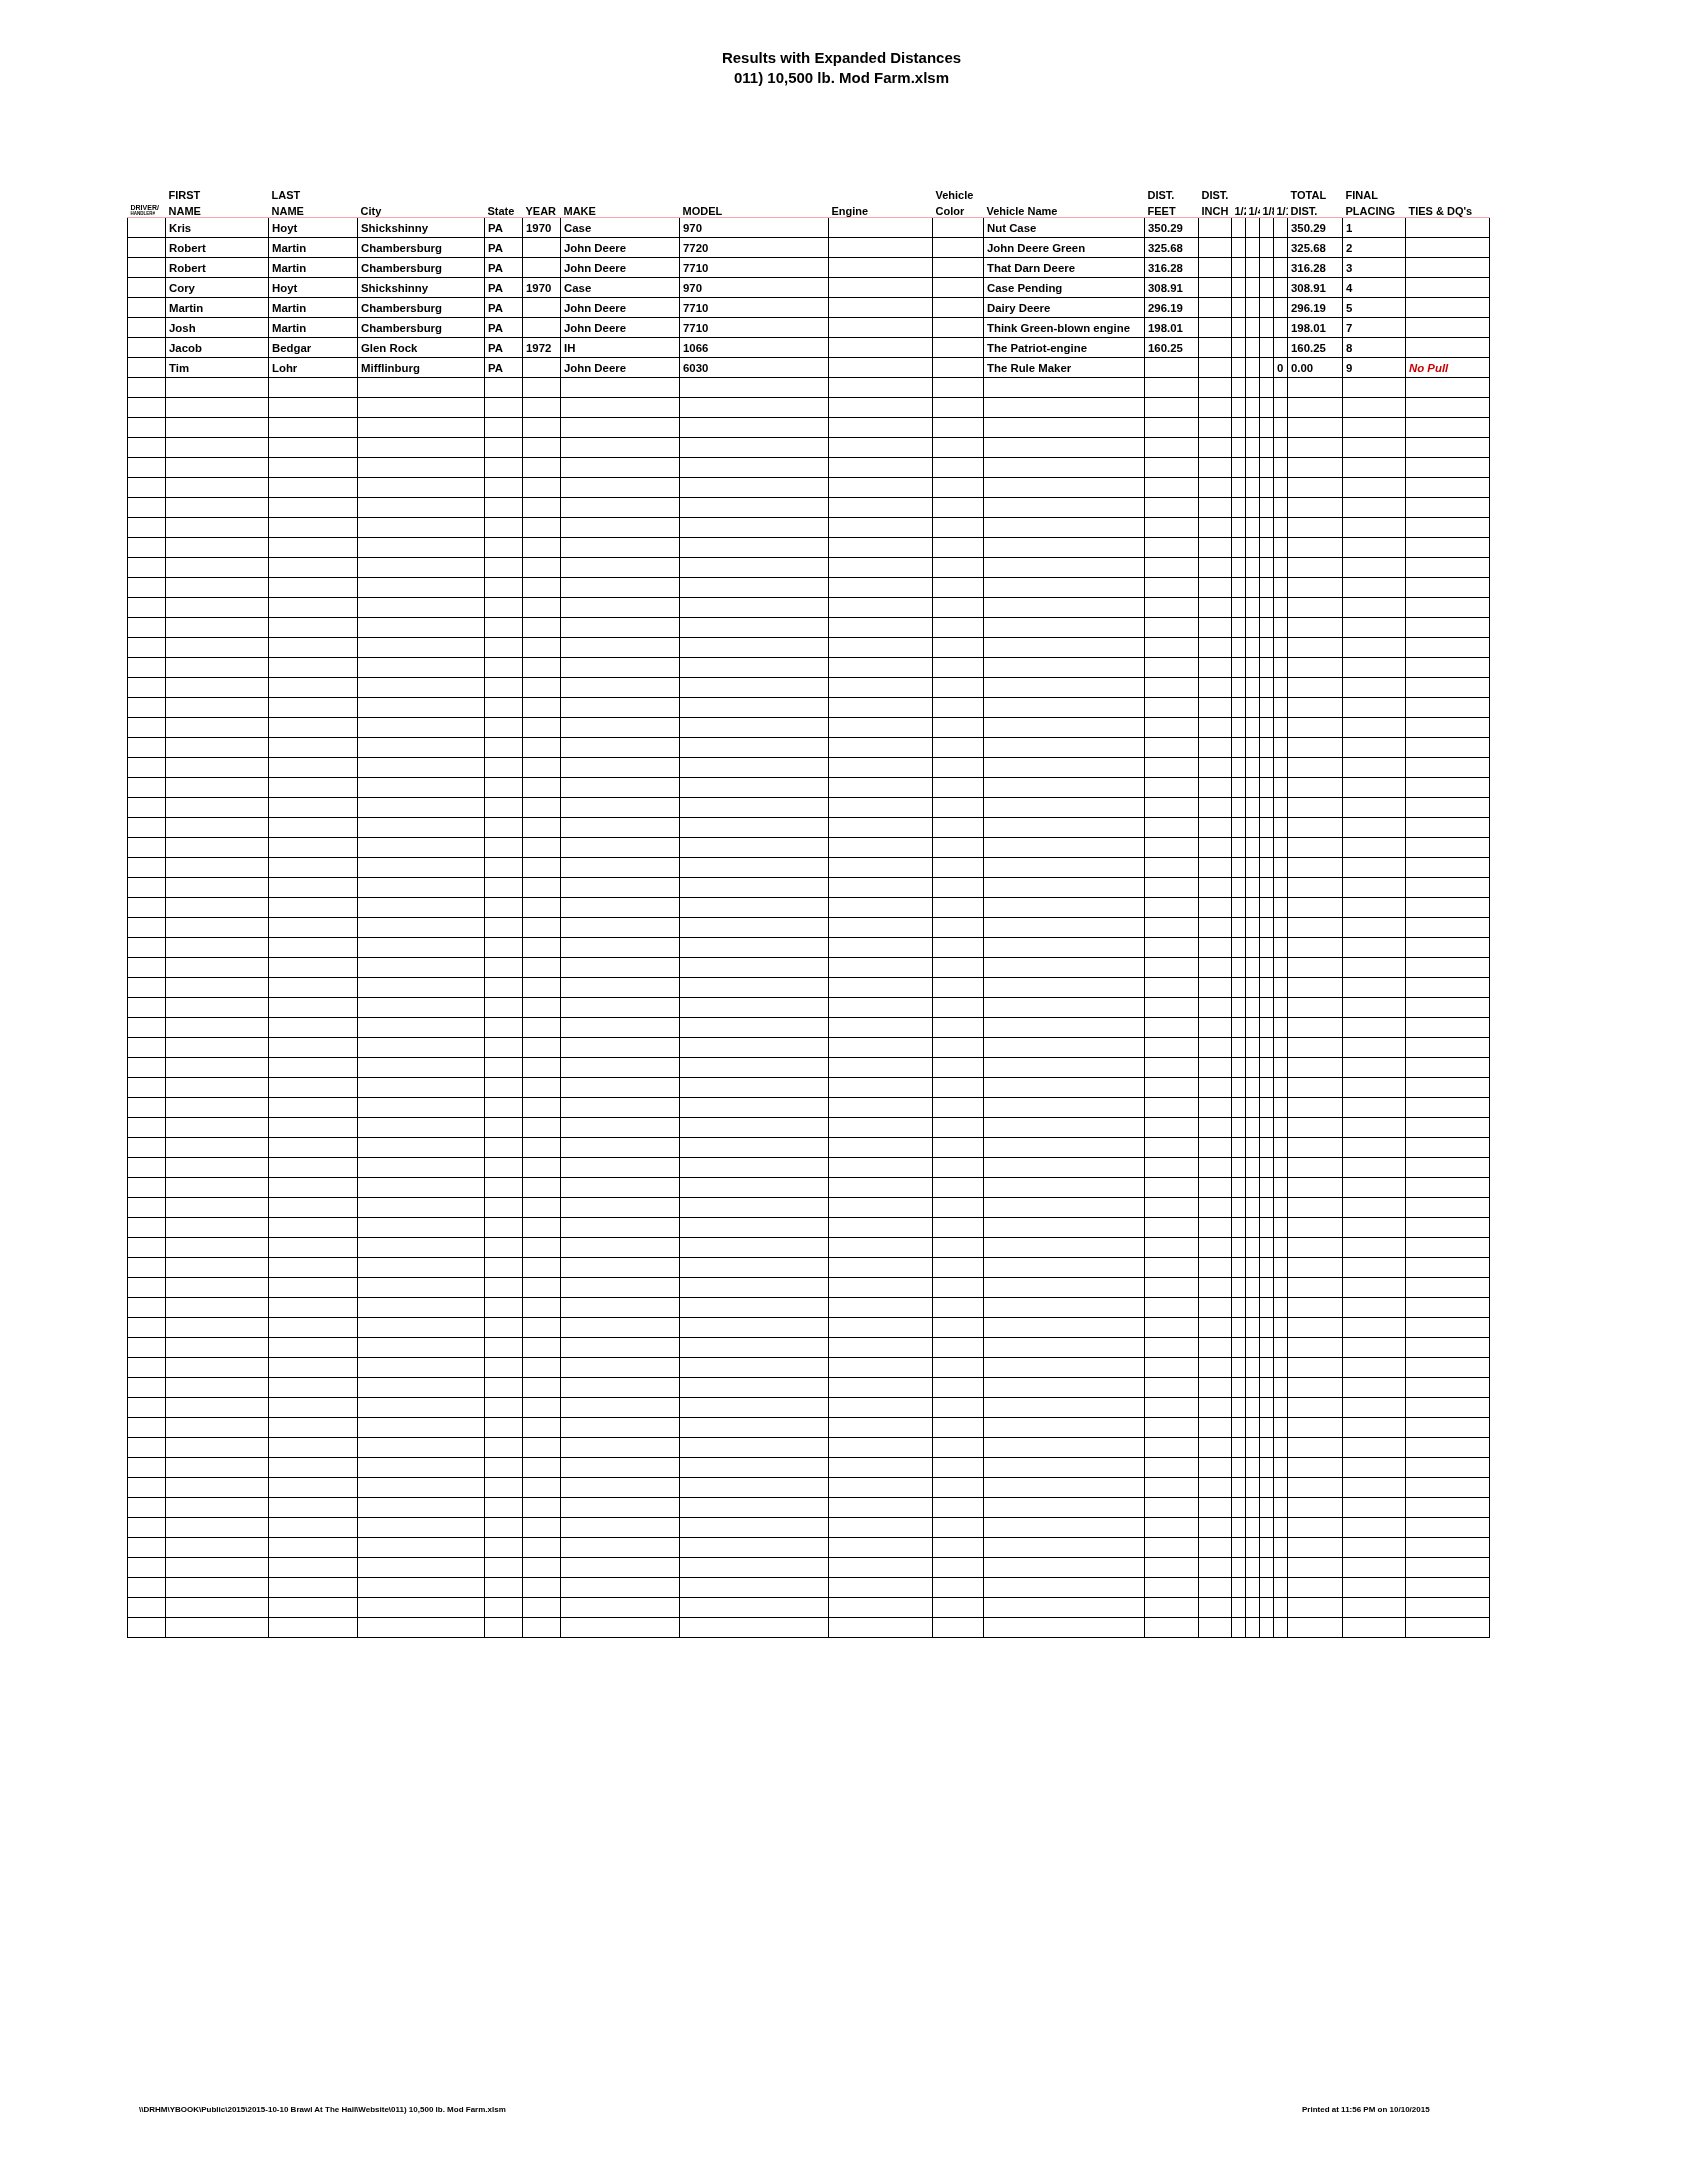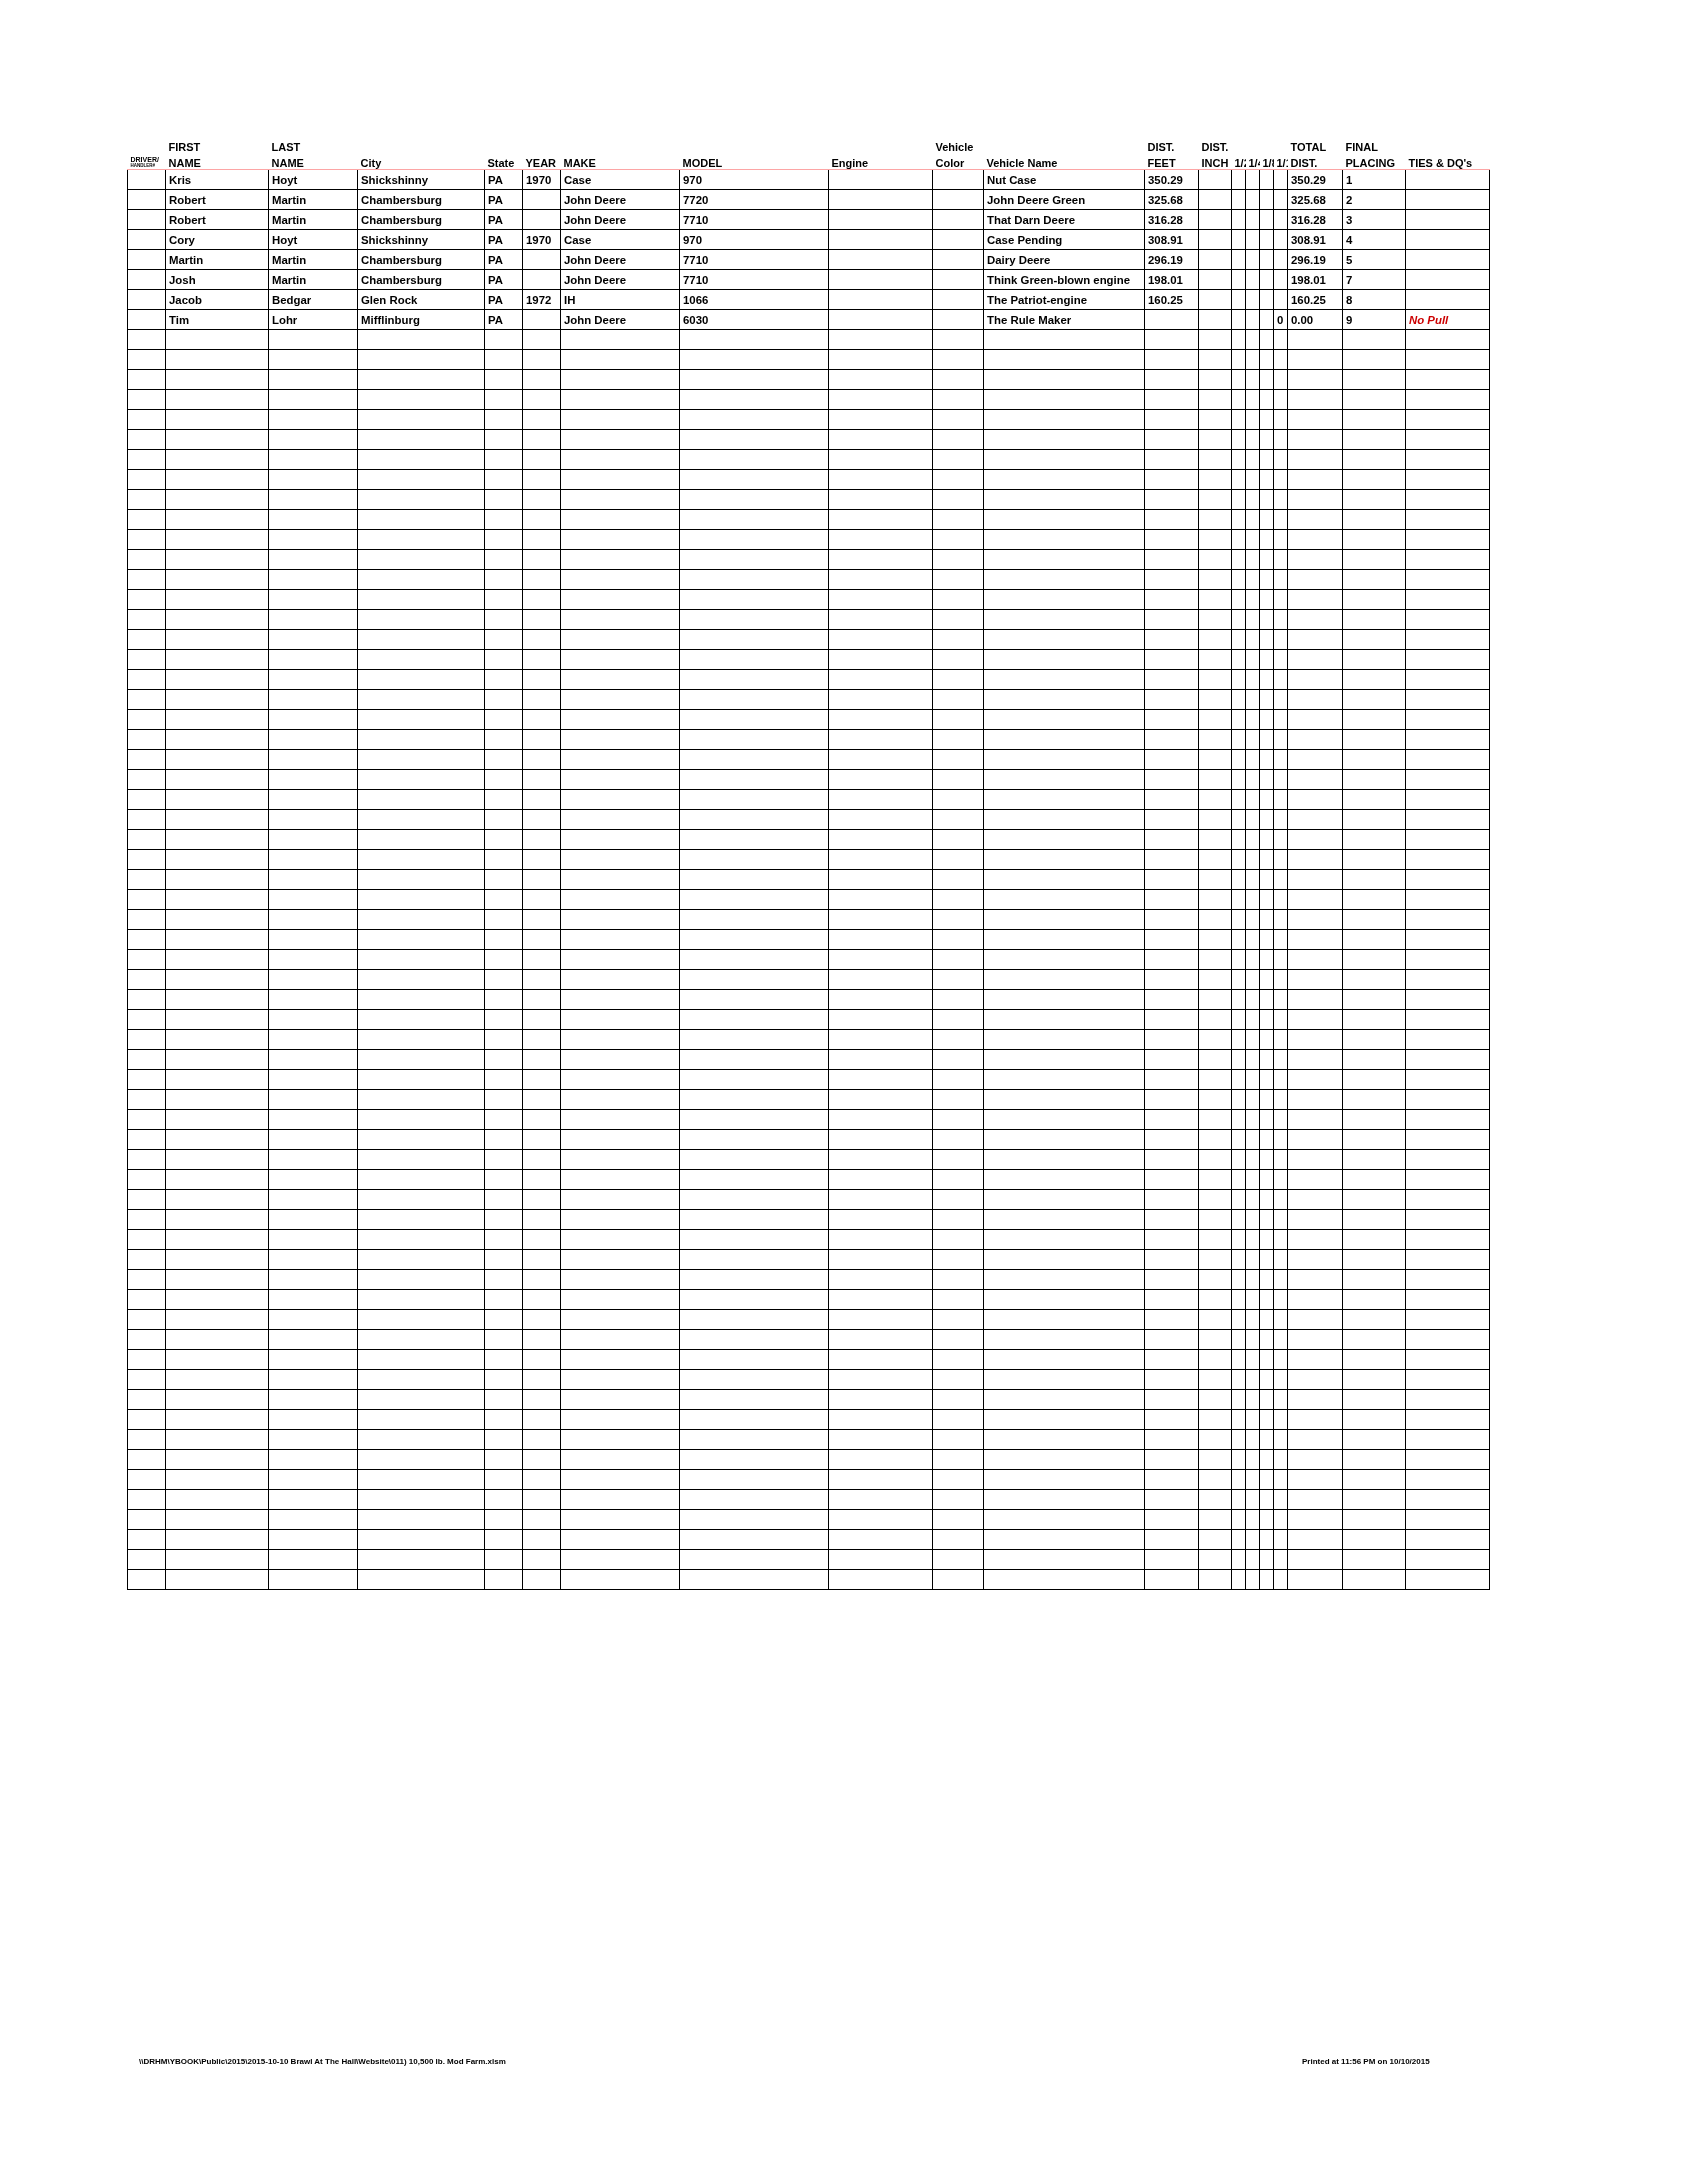--- a/index.html
+++ b/index.html
@@ -118,20 +118,24 @@
     font-size: 4.5px;
     line-height: 6px;
     font-weight: bold;
   }
 </style>
 </head>
 <body>
 
 <div class="page">
 
+  <div class="title-block">
+    <div class="title-line">Results with Expanded Distances</div>
+    <div class="title-line">011) 10,500 lb. Mod Farm.xlsm</div>
+  </div>
 
   <div class="sheet-wrap">
     <table class="grid">
       <colgroup>
         <col style="width:38px">
         <col style="width:103px">
         <col style="width:89px">
         <col style="width:127px">
         <col style="width:38px">
         <col style="width:38px">

